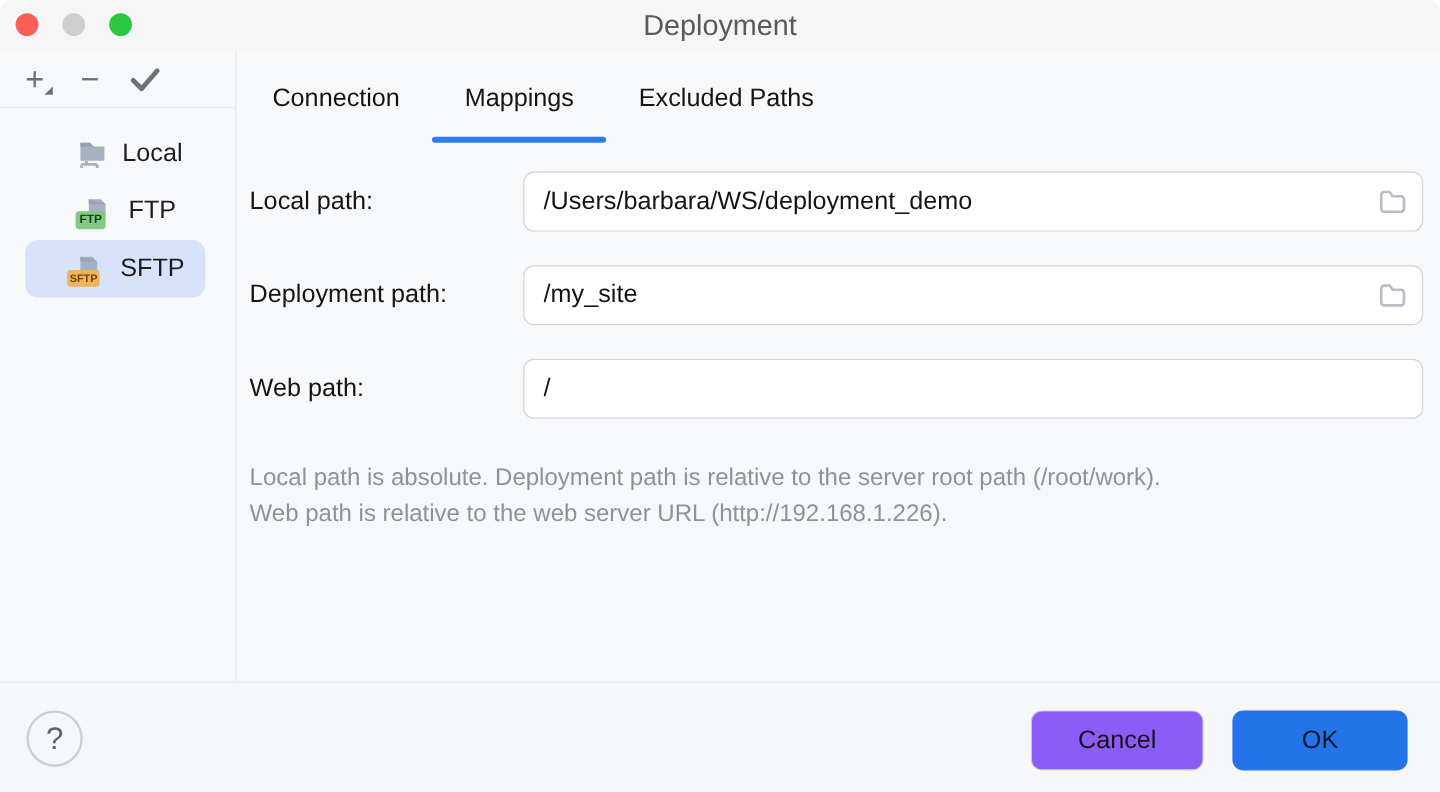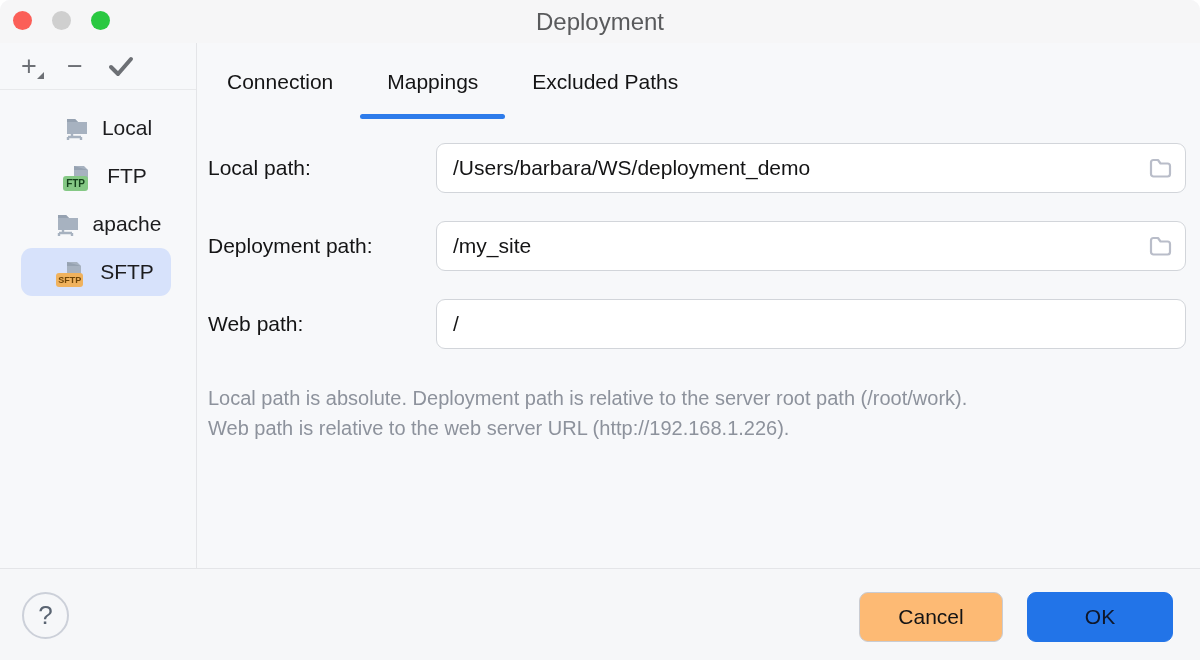--- a/index.html
+++ b/index.html
@@ -117,21 +117,21 @@
     position: absolute; left: 22px; top: 23px; width: 47px; height: 47px;
     border-radius: 50%; border: 2px solid #ccd0d9; background: transparent;
     color: #5a6472; font-size: 26px;
     display: flex; align-items: center; justify-content: center; cursor: default;
   }
   .footer-actions { position: absolute; right: 27px; top: 23px; display: flex; gap: 24px; }
   .btn {
     height: 50px; border-radius: 9px; font-size: 21px; cursor: default;
     font-family: "Liberation Sans", "DejaVu Sans", sans-serif;
   }
-  .btn.secondary { width: 144px; background: #fdba74; border: 1px solid #c9ccd3; color: #141415; }
+  .btn.secondary { width: 144px; background: #8b5cf6; border: 1px solid #c9ccd3; color: #141415; }
   .btn.primary   { width: 146px; background: #2274e8; border: 1px solid #2274e8; color: #0f172a; }
 </style>
 </head>
 <body>
 
 <div class="window">
 
   <div class="titlebar">
     <div class="title">Deployment</div>
     <div class="traffic">
@@ -176,30 +176,20 @@
         <span class="node-icon">
           <svg width="30" height="30" viewBox="0 0 30 30">
             <path d="M8 5 h10 l4 4 v10 H8 z" fill="#a7b2c0"></path>
             <path d="M8 5 l14 4 H8 z" fill="#96a2b1"></path>
           </svg>
           <span class="badge ftp">FTP</span>
         </span>
         <span class="label">FTP</span>
       </div>
 
-      <div class="side-item">
-        <span class="node-icon">
-          <svg width="30" height="30" viewBox="0 0 30 30">
-            <path d="M6 6 h8 l3 3 h9 v12 H6 z" fill="#a7b2c0"></path>
-            <path d="M6 6 h8 l3 3 H6 z" fill="#96a2b1"></path>
-            <path d="M11 21 v3 M7 24 h13 M7 24 v3 M20 24 v3" stroke="#a7b2c0" stroke-width="2.4" fill="none"></path>
-          </svg>
-        </span>
-        <span class="label">apache</span>
-      </div>
 
       <div class="side-item selected">
         <span class="node-icon">
           <svg width="30" height="30" viewBox="0 0 30 30">
             <path d="M8 5 h10 l4 4 v10 H8 z" fill="#a7b2c0"></path>
             <path d="M8 5 l14 4 H8 z" fill="#96a2b1"></path>
           </svg>
           <span class="badge sftp">SFTP</span>
         </span>
         <span class="label">SFTP</span>

